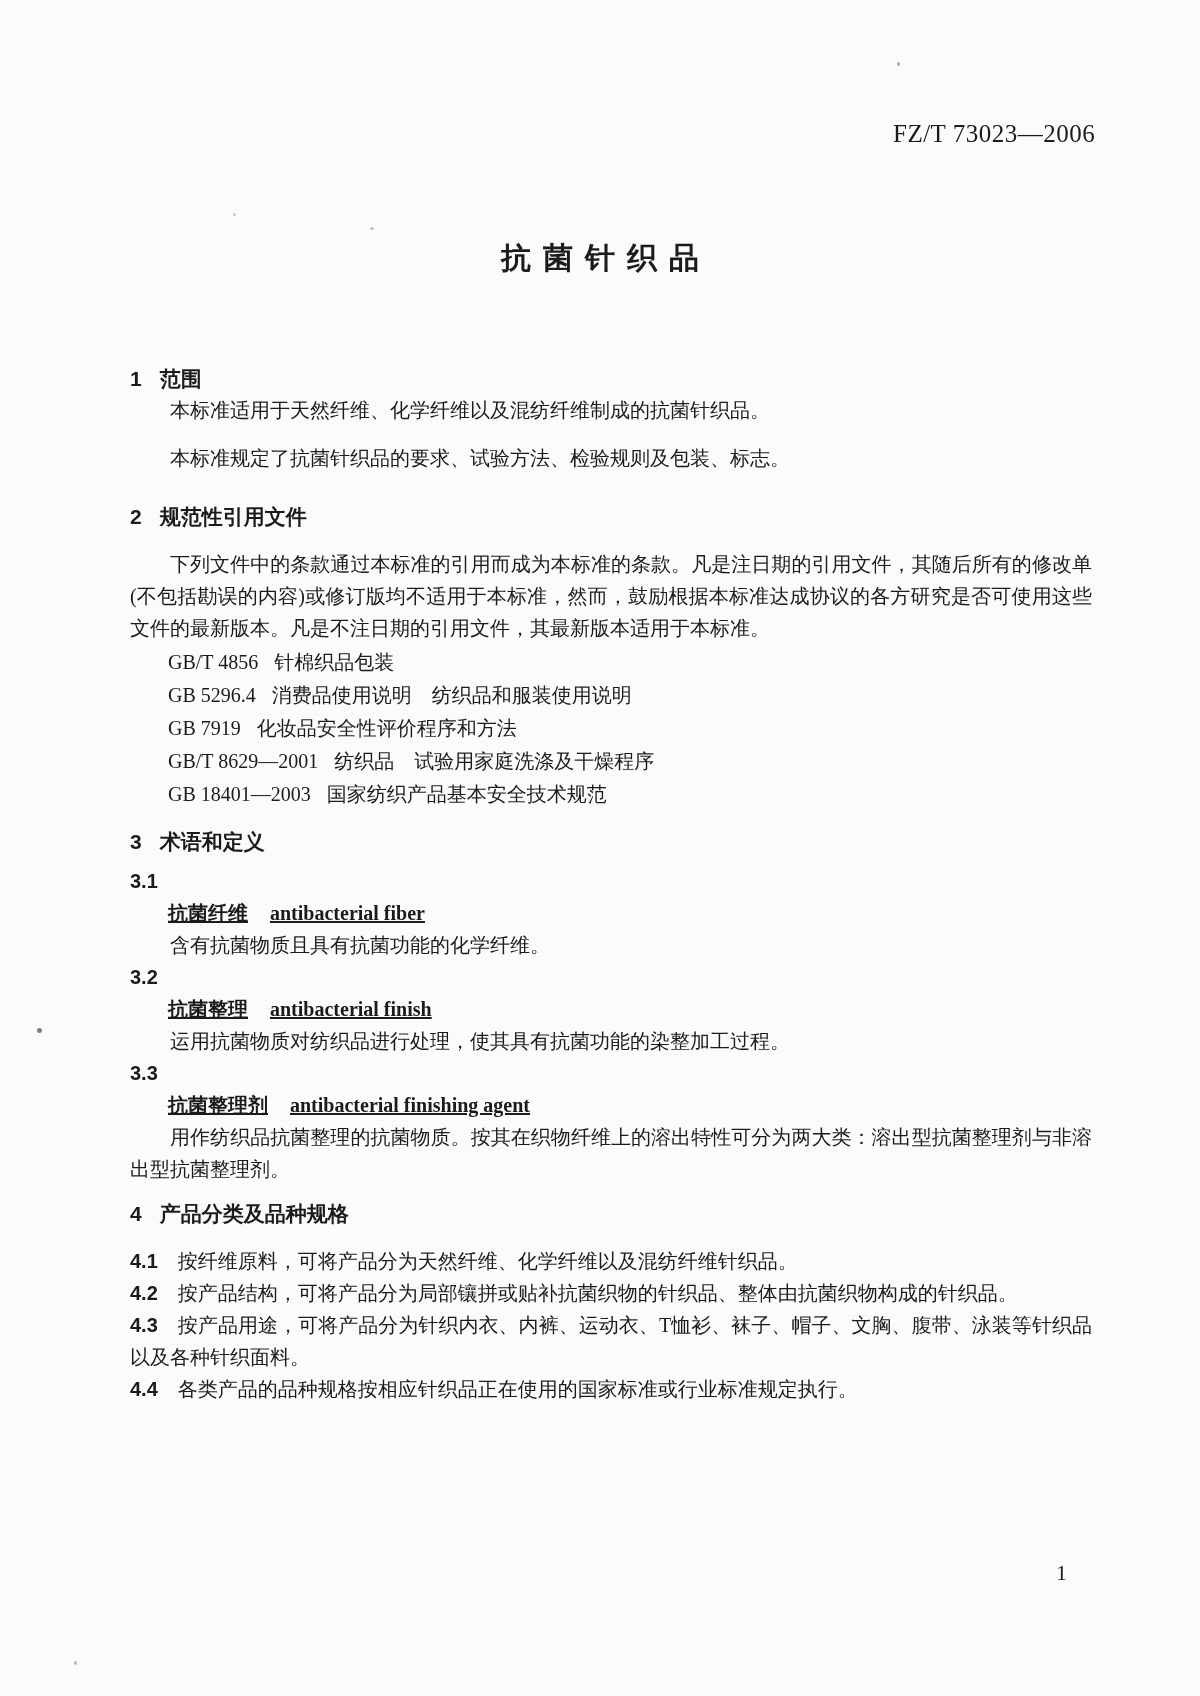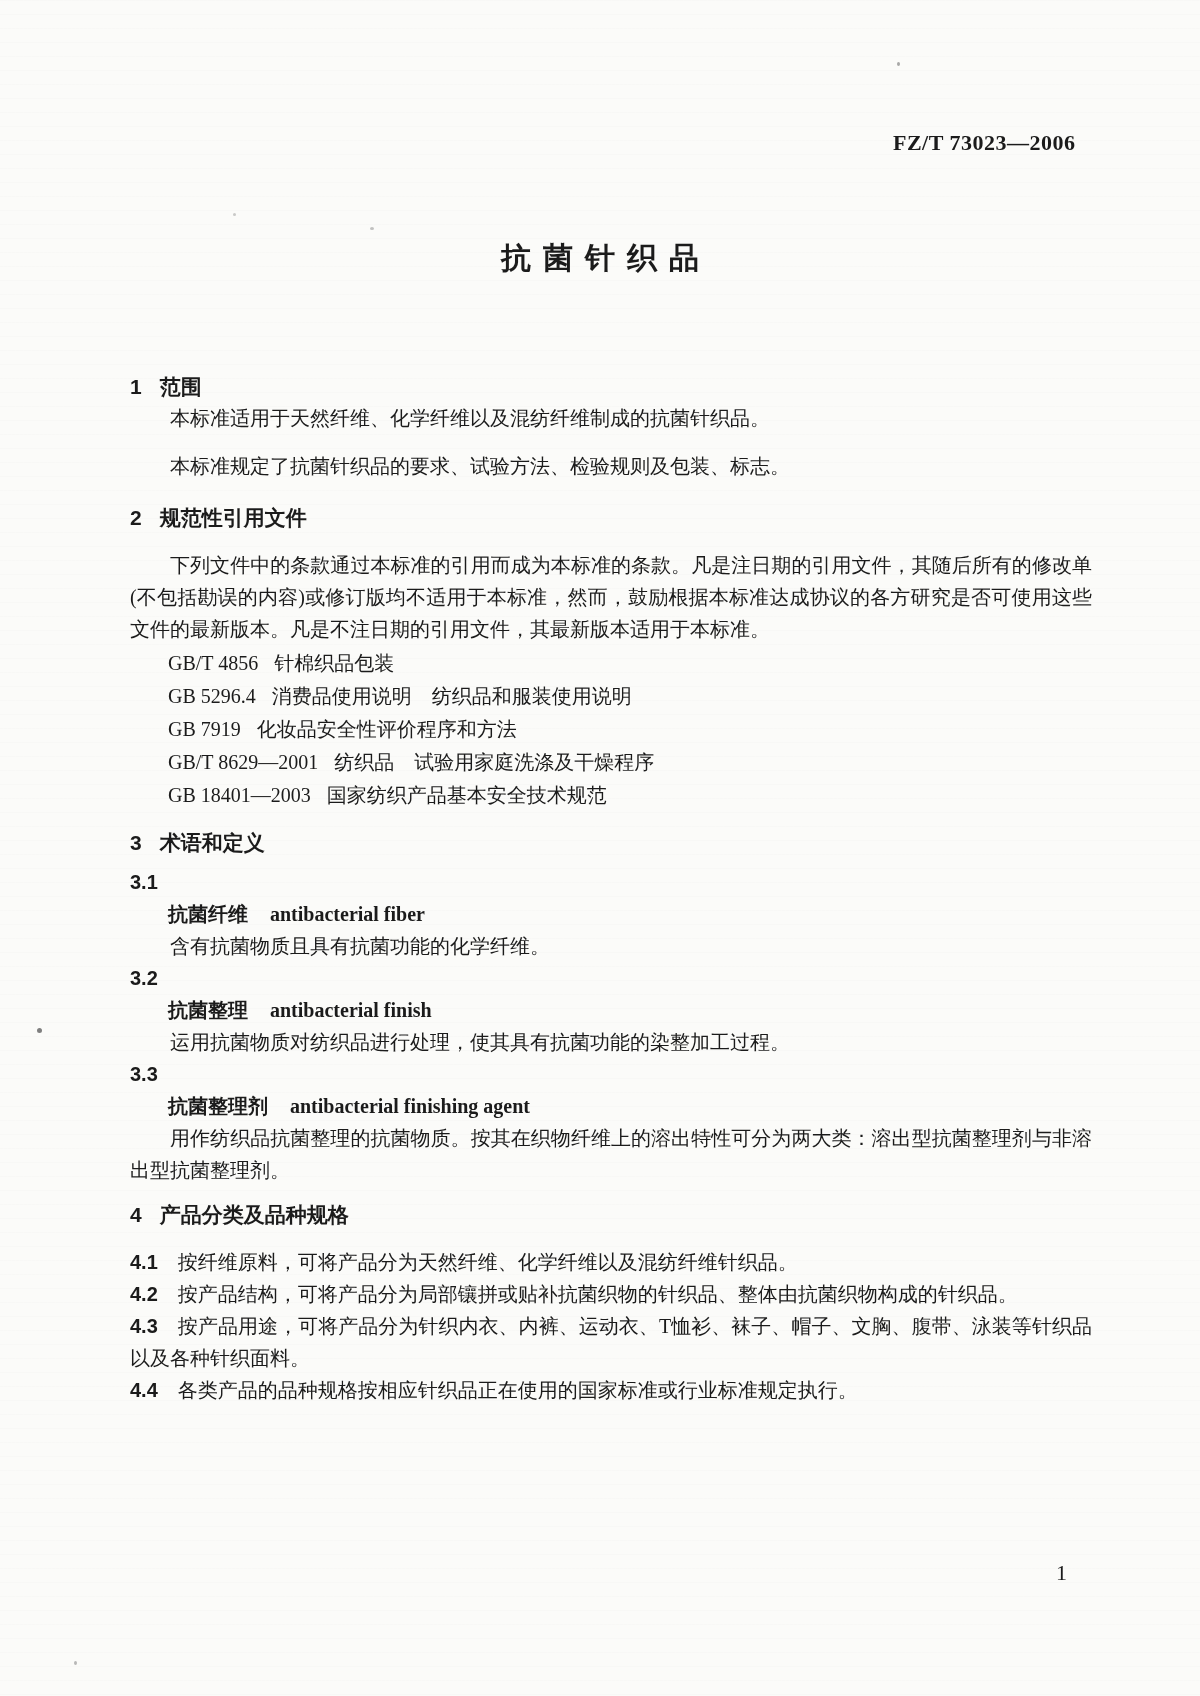--- a/index.html
+++ b/index.html
@@ -7,59 +7,59 @@
     position:relative;
     width:1200px;height:1696px;
     margin:0 auto;
     background:#fbfbf9;
     background-image:repeating-linear-gradient(180deg, rgba(0,0,0,0.013) 0 1px, transparent 1px 14px);
     color:#1b1b1b;
     font-family:"Liberation Serif","DejaVu Serif",serif;
     overflow:hidden;
   }
   .doc-code{
-    position:absolute;left:893px;top:130px;
+    position:absolute;left:893px;top:120px;
     font-family:"Liberation Serif","DejaVu Serif",serif;
-    font-weight:bold;font-size:22px;letter-spacing:0.5px;
+    font-weight:normal;font-size:25px;letter-spacing:0.5px;
     white-space:nowrap;
   }
   .doc-title{
     position:absolute;top:238px;left:0;width:100%;
     margin:0;text-align:center;
     font-family:"Liberation Sans","DejaVu Sans",sans-serif;
     font-weight:bold;font-size:30px;
     letter-spacing:12px;padding-left:12px;box-sizing:border-box;
   }
   .content{
-    position:absolute;left:130px;top:364px;width:962px;
+    position:absolute;left:130px;top:356px;width:962px;
     font-size:20px;line-height:32px;
     text-align:justify;
   }
   .sec-heading{
     font-family:"Liberation Sans","DejaVu Sans",sans-serif;
     font-weight:bold;font-size:21px;line-height:30px;
     text-align:left;
   }
   .sec-heading .sec-num{margin-right:18px;}
   .h-s1{margin-top:8px;}
-  .h-s2{margin-top:21px;}
+  .h-s2{margin-top:28px;}
   .h-s3{margin-top:16px;}
   .h-s4{margin-top:14px;}
   p{margin:0;}
   .indent{text-indent:40px;}
   .mt16{margin-top:16px;}
   .mt14{margin-top:14px;}
   .refs{margin-top:2px;padding-left:38px;line-height:33px;text-align:left;}
   .ref-code{margin-right:16px;white-space:nowrap;}
   .terms{margin-top:8px;}
   .term-num{
     font-family:"Liberation Sans","DejaVu Sans",sans-serif;
     font-weight:bold;line-height:32px;text-align:left;
   }
-  .term-name{padding-left:38px;line-height:32px;text-align:left;}
+  .term-name{padding-left:38px;line-height:32px;text-align:left;text-decoration:underline;}
   .term-zh{
     font-family:"Liberation Sans","DejaVu Sans",sans-serif;
     font-weight:bold;margin-right:22px;
   }
   .term-en{
     font-family:"Liberation Serif","DejaVu Serif",serif;
     font-weight:bold;
   }
   .clauses{margin-top:16px;}
   .clause-num{

